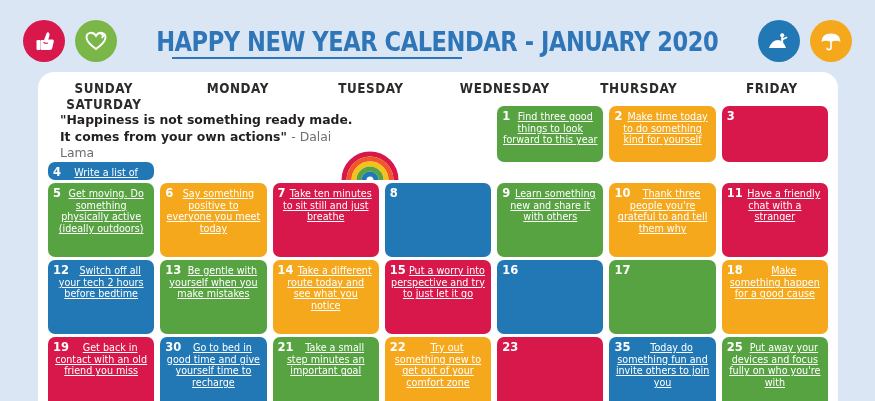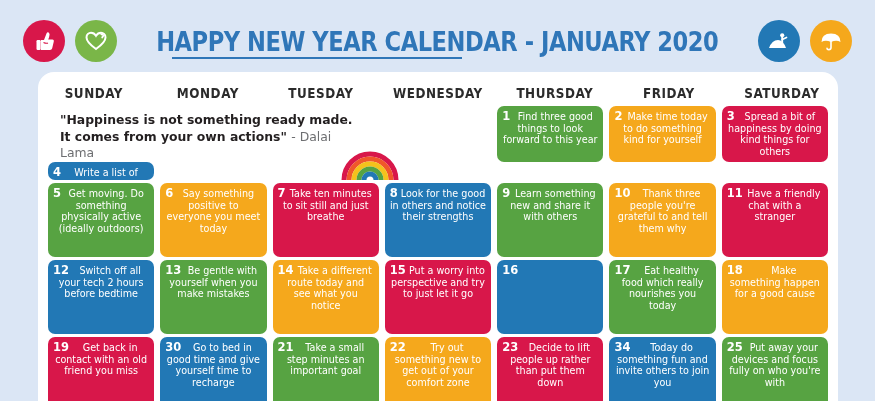--- a/index.html
+++ b/index.html
@@ -62,21 +62,21 @@
     width: 800px;
     height: 340px;
     background: #ffffff;
     border-radius: 16px 16px 0 0;
     padding: 8px 10px 0 10px;
     overflow: hidden;
   }
 
   #weekday-row {
     display: grid;
-    grid-template-columns: repeat(7, 1fr);
+    grid-template-columns: repeat(6, 1fr);
     column-gap: 22px;
     height: 26px;
     align-items: center;
   }
   .weekday {
     text-align: center;
     font-family: "DejaVu Sans Condensed", "Liberation Sans Narrow", "Liberation Sans", sans-serif;
     font-size: 14.5px;
     font-weight: bold;
     letter-spacing: 0.6px;
@@ -129,21 +129,21 @@
     font-size: 9.6px;
     line-height: 1.22;
   }
   .day-num {
     font-weight: bold;
     font-size: 11.5px;
     float: left;
     margin: -1px 2px 0 1px;
     line-height: 1.1;
   }
-  .day-text { display: block; padding: 0 1px; }
+  .day-text { display: block; padding: 0 1px; text-decoration: underline; }
 
   .c-green  { background: #57a342; }
   .c-orange { background: #f5a81c; }
   .c-red    { background: #d8174a; }
   .c-blue   { background: #2278b5; }
 </style>
 </head>
 <body>
 
 <div id="header-bar">
@@ -216,21 +216,20 @@
     <div class="day-card c-green">
         <span class="day-num">1</span>
         <span class="day-text">Find three good things to look forward to this year</span>
       </div>
     <div class="day-card c-orange">
         <span class="day-num">2</span>
         <span class="day-text">Make time today to do something kind for yourself</span>
       </div>
     <div class="day-card c-red">
         <span class="day-num">3</span>
-        <span class="day-text">Spread a bit of happiness by doing kind things for others</span>
       </div>
     <div class="day-card c-blue">
         <span class="day-num">4</span>
         <span class="day-text">Write a list of things you feel grateful for in life and why</span>
       </div>
   </div>
 
   <div class="week-row">
     <div class="day-card c-green">
         <span class="day-num">5</span>
@@ -239,21 +238,20 @@
     <div class="day-card c-orange">
         <span class="day-num">6</span>
         <span class="day-text">Say something positive to everyone you meet today</span>
       </div>
     <div class="day-card c-red">
         <span class="day-num">7</span>
         <span class="day-text">Take ten minutes to sit still and just breathe</span>
       </div>
     <div class="day-card c-blue">
         <span class="day-num">8</span>
-        <span class="day-text">Look for the good in others and notice their strengths</span>
       </div>
     <div class="day-card c-green">
         <span class="day-num">9</span>
         <span class="day-text">Learn something new and share it with others</span>
       </div>
     <div class="day-card c-orange">
         <span class="day-num">10</span>
         <span class="day-text">Thank three people you're grateful to and tell them why</span>
       </div>
     <div class="day-card c-red">
@@ -277,21 +275,20 @@
       </div>
     <div class="day-card c-red">
         <span class="day-num">15</span>
         <span class="day-text">Put a worry into perspective and try to just let it go</span>
       </div>
     <div class="day-card c-blue">
         <span class="day-num">16</span>
       </div>
     <div class="day-card c-green">
         <span class="day-num">17</span>
-        <span class="day-text">Eat healthy food which really nourishes you today</span>
       </div>
     <div class="day-card c-orange">
         <span class="day-num">18</span>
         <span class="day-text">Make something happen for a good cause</span>
       </div>
   </div>
 
   <div class="week-row">
     <div class="day-card c-red">
         <span class="day-num">19</span>
@@ -304,24 +301,23 @@
     <div class="day-card c-green">
         <span class="day-num">21</span>
         <span class="day-text">Take a small step minutes an important goal</span>
       </div>
     <div class="day-card c-orange">
         <span class="day-num">22</span>
         <span class="day-text">Try out something new to get out of your comfort zone</span>
       </div>
     <div class="day-card c-red">
         <span class="day-num">23</span>
-        <span class="day-text">Decide to lift people up rather than put them down</span>
-      </div>
-    <div class="day-card c-blue">
-        <span class="day-num">34</span>
+      </div>
+    <div class="day-card c-blue">
+        <span class="day-num">35</span>
         <span class="day-text">Today do something fun and invite others to join you</span>
       </div>
     <div class="day-card c-green">
         <span class="day-num">25</span>
         <span class="day-text">Put away your devices and focus fully on who you're with</span>
       </div>
   </div>
 
 </div>
 

